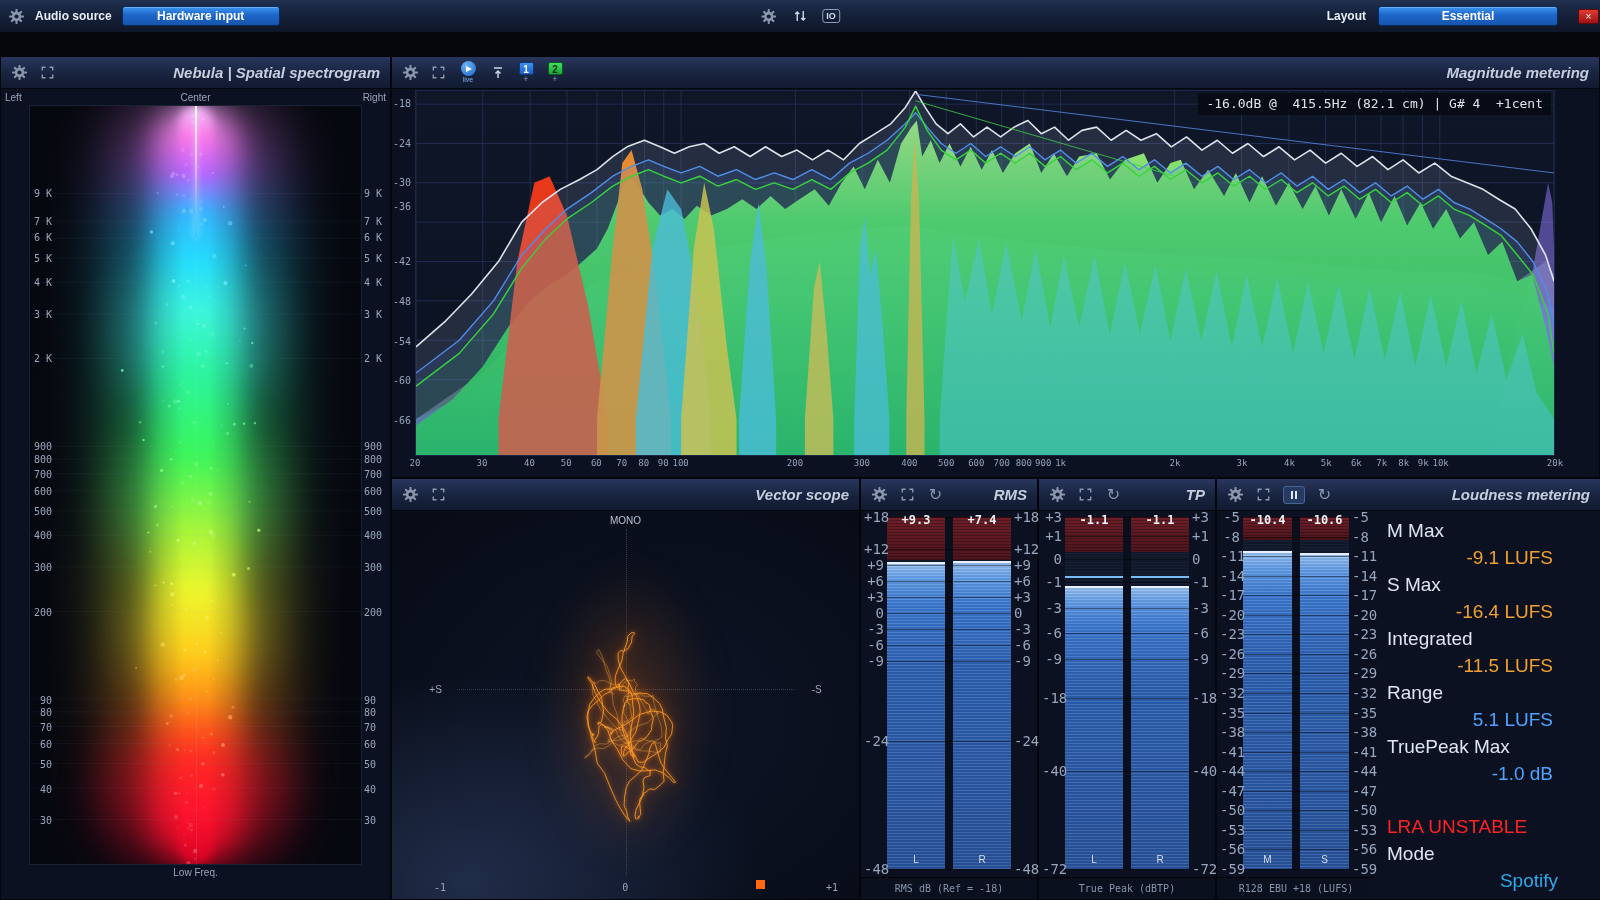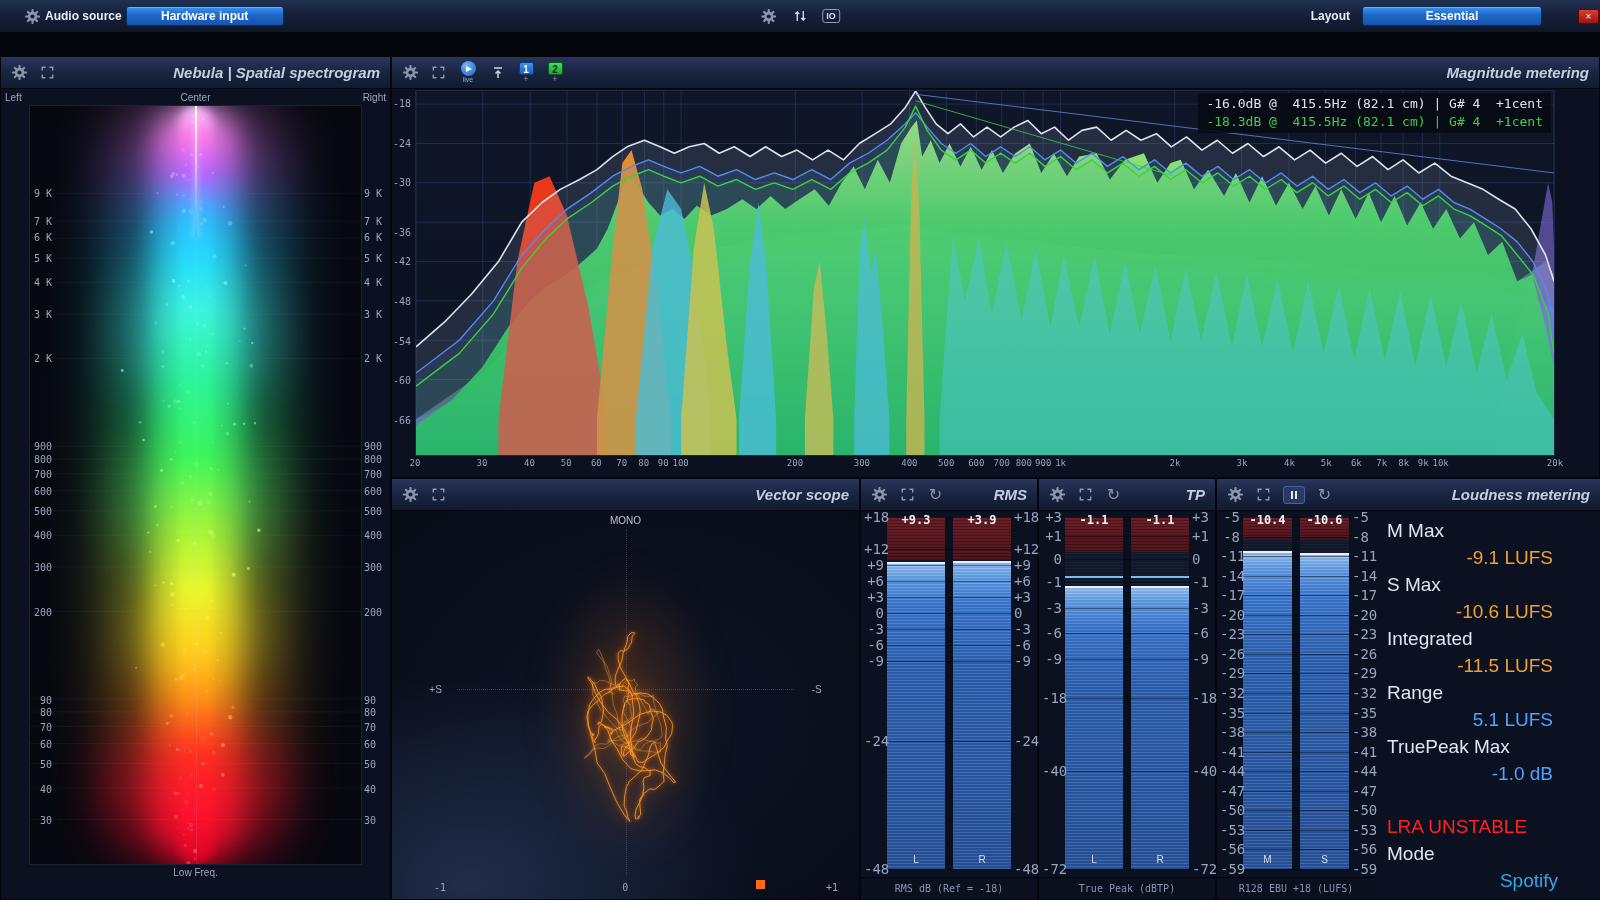--- a/index.html
+++ b/index.html
@@ -1,21 +1,21 @@
 <!DOCTYPE html>
 <html><head>
 <meta charset="utf-8">
 <style>
   *{margin:0;padding:0;box-sizing:border-box}
   html,body{width:1600px;height:900px;overflow:hidden}
   body{position:relative;background:#04060c;font-family:"Liberation Sans",sans-serif;color:#cfd6e4;-webkit-font-smoothing:antialiased}
 
   
   #topbar{position:absolute;left:0;top:0;width:1600px;height:55px}
-  .tb-row1{position:relative;height:32px;background:linear-gradient(180deg,#20304f,#131d35 60%,#0e1728);display:flex;align-items:center;padding:0 24px;gap:4px}
+  .tb-row1{position:relative;height:32px;background:linear-gradient(180deg,#20304f,#131d35 60%,#0e1728);display:flex;align-items:center;padding:0 8px;gap:10px}
   .tb-row2{height:23px;background:linear-gradient(180deg,#101a2e,#0b1322);border-top:1px solid #1c2742;border-bottom:1px solid #000;display:flex;align-items:center;justify-content:space-between;padding:0 9px;font-size:12px;font-weight:bold;font-style:italic;color:#c2ccde}
   .tb-label{font-size:12px;font-weight:bold;color:#e8edf5;white-space:nowrap}
   .tb-btn{height:20px;min-width:158px;padding:0 14px;background:linear-gradient(180deg,#3b96f2,#1d66c8 45%,#1655ae);border:1px solid #0a2c58;border-radius:3px;color:#fff;font-weight:bold;font-size:12px;font-family:"Liberation Sans",sans-serif;box-shadow:inset 0 1px rgba(255,255,255,.25);cursor:pointer}
   .tb-btn.essential{min-width:180px}
   .tb-center{position:absolute;left:50%;top:0;height:32px;transform:translateX(-50%);display:flex;align-items:center;gap:14px}
   .tb-right{margin-left:auto;display:flex;align-items:center;gap:12px;padding-right:34px}
   .tb-close{position:absolute;right:1px;top:9px;width:21px;height:15px;background:linear-gradient(180deg,#e23b30,#9c1212);border:1px solid #5e0808;border-radius:2px;color:#fff;font-size:10px;line-height:13px;text-align:center;cursor:pointer}
   .io-box{border:1px solid #8f9cb4;border-radius:3px;padding:0 3px;font-size:9px;font-weight:bold;color:#d6deeb;height:14px;line-height:12px;cursor:pointer}
 
   
@@ -507,21 +507,21 @@
     <div class="numbtn-stack">
       <div class="numbtn green">2</div>
       <div class="numbtn-plus">+</div>
     </div>
     <span class="panel-title">Magnitude metering</span>
   </div>
   <div id="sp-ylabels">
       <div class="sp-ylabel" style="top: 13.1892px;">-18</div>
       <div class="sp-ylabel" style="top: 52.7568px;">-24</div>
       <div class="sp-ylabel" style="top: 92.3243px;">-30</div>
-      <div class="sp-ylabel" style="top: 142px;">-36</div>
+      <div class="sp-ylabel" style="top: 116px;">-36</div>
       <div class="sp-ylabel" style="top: 171.459px;">-42</div>
       <div class="sp-ylabel" style="top: 211.027px;">-48</div>
       <div class="sp-ylabel" style="top: 251px;">-54</div>
       <div class="sp-ylabel" style="top: 290.162px;">-60</div>
       <div class="sp-ylabel" style="top: 329.73px;">-66</div>
     </div>
   <div class="sp-plot">
     <svg id="spectrum-svg" preserveAspectRatio="none" viewBox="0 0 1140 366">
         <defs>
           <linearGradient id="gGreen" x1="0" y1="0" x2="0" y2="1">
@@ -584,21 +584,20 @@
         <path d="M0.0,257.2 L30.1,230.8 L55.5,204.4 L82.6,171.5 L105.9,131.9 L126.3,112.1 L144.5,98.9 L163.9,89.0 L181.3,79.1 L197.0,65.9 L211.4,56.1 L228.8,49.5 L244.5,56.1 L258.9,62.6 L273.7,56.1 L288.7,52.8 L303.7,62.6 L318.8,56.1 L334.7,65.9 L350.2,56.1 L366.2,65.9 L381.6,59.4 L397.2,69.2 L412.8,59.4 L428.3,69.2 L444.1,52.8 L460.1,42.9 L475.6,33.0 L490.2,16.5 L500.5,0.0 L510.1,16.5 L521.0,33.0 L532.9,42.9 L545.4,33.0 L558.5,46.2 L572.0,36.3 L585.6,46.2 L599.2,36.3 L612.9,29.7 L626.4,42.9 L639.7,36.3 L653.7,49.5 L667.2,39.6 L681.8,36.3 L696.4,49.5 L711.4,39.6 L726.2,49.5 L741.7,42.9 L756.7,56.1 L771.9,46.2 L787.3,59.4 L802.7,49.5 L817.9,62.6 L833.4,52.8 L849.0,65.9 L864.6,56.1 L880.1,69.2 L895.7,59.4 L911.2,72.5 L926.9,62.6 L942.7,75.8 L958.3,65.9 L973.7,79.1 L988.8,69.2 L1004.5,82.4 L1020.6,72.5 L1036.8,85.7 L1052.9,92.3 L1068.9,98.9 L1084.6,108.8 L1101.1,118.7 L1117.0,138.5 L1131.5,164.9 L1140.0,191.2" fill="none" stroke="#dde2ea" stroke-width="1.6" stroke-linejoin="round"></path>
         <path d="M0.0,366 L0.0,283.6 L43.3,250.6 L77.6,211.0 L105.9,164.9 L130.1,138.5 L151.2,118.7 L175.7,102.2 L197.0,85.7 L215.9,75.8 L232.9,69.2 L248.2,75.8 L265.6,82.4 L284.3,75.8 L302.4,85.7 L321.1,79.1 L340.1,89.0 L358.9,82.4 L377.5,89.0 L396.5,79.1 L415.5,89.0 L434.3,72.5 L452.9,62.6 L471.9,49.5 L490.2,33.0 L500.5,21.8 L512.0,36.3 L526.2,52.8 L540.8,62.6 L555.7,52.8 L570.7,65.9 L585.6,56.1 L600.3,65.9 L614.9,56.1 L630.0,69.2 L645.6,59.4 L661.3,72.5 L677.1,62.6 L692.7,75.8 L708.1,65.9 L724.2,79.1 L739.8,69.2 L755.8,82.4 L771.2,72.5 L787.3,85.7 L803.3,75.8 L819.0,89.0 L835.0,79.1 L850.9,92.3 L866.8,82.4 L882.4,95.6 L898.2,85.7 L913.8,98.9 L929.6,89.0 L945.4,102.2 L961.2,92.3 L977.0,105.5 L992.9,95.6 L1008.6,108.8 L1024.3,98.9 L1039.8,112.1 L1055.7,118.7 L1071.4,128.6 L1086.9,138.5 L1103.2,151.7 L1118.9,171.5 L1134.1,204.4 L1140.0,237.4 L1140.0,366 Z" fill="rgba(90,130,230,0.15)"></path>
         <path d="M0.0,283.6 L43.3,250.6 L77.6,211.0 L105.9,164.9 L130.1,138.5 L151.2,118.7 L175.7,102.2 L197.0,85.7 L215.9,75.8 L232.9,69.2 L248.2,75.8 L265.6,82.4 L284.3,75.8 L302.4,85.7 L321.1,79.1 L340.1,89.0 L358.9,82.4 L377.5,89.0 L396.5,79.1 L415.5,89.0 L434.3,72.5 L452.9,62.6 L471.9,49.5 L490.2,33.0 L500.5,21.8 L512.0,36.3 L526.2,52.8 L540.8,62.6 L555.7,52.8 L570.7,65.9 L585.6,56.1 L600.3,65.9 L614.9,56.1 L630.0,69.2 L645.6,59.4 L661.3,72.5 L677.1,62.6 L692.7,75.8 L708.1,65.9 L724.2,79.1 L739.8,69.2 L755.8,82.4 L771.2,72.5 L787.3,85.7 L803.3,75.8 L819.0,89.0 L835.0,79.1 L850.9,92.3 L866.8,82.4 L882.4,95.6 L898.2,85.7 L913.8,98.9 L929.6,89.0 L945.4,102.2 L961.2,92.3 L977.0,105.5 L992.9,95.6 L1008.6,108.8 L1024.3,98.9 L1039.8,112.1 L1055.7,118.7 L1071.4,128.6 L1086.9,138.5 L1103.2,151.7 L1118.9,171.5 L1134.1,204.4 L1140.0,237.4" fill="none" stroke="#4f8fe8" stroke-width="1.4" stroke-linejoin="round"></path>
         <path d="M0.0,366 L0.0,296.8 L43.3,263.8 L77.6,224.2 L105.9,178.1 L130.1,148.4 L151.2,128.6 L175.7,112.1 L197.0,95.6 L215.9,85.7 L232.9,79.1 L248.2,85.7 L265.6,92.3 L284.3,85.7 L302.4,95.6 L321.1,89.0 L340.1,98.9 L358.9,92.3 L377.5,98.9 L396.5,89.0 L415.5,98.9 L434.3,82.4 L452.9,72.5 L471.9,59.4 L490.2,36.3 L500.5,15.2 L512.0,39.6 L526.2,59.4 L540.8,69.2 L555.7,59.4 L570.7,72.5 L585.6,62.6 L600.3,72.5 L614.9,62.6 L630.0,75.8 L645.6,65.9 L661.3,79.1 L677.1,69.2 L692.7,82.4 L708.1,72.5 L724.2,85.7 L739.8,75.8 L755.8,89.0 L771.2,79.1 L787.3,92.3 L803.3,82.4 L819.0,95.6 L835.0,85.7 L850.9,98.9 L866.8,89.0 L882.4,102.2 L898.2,92.3 L913.8,105.5 L929.6,95.6 L945.4,108.8 L961.2,98.9 L977.0,112.1 L992.9,102.2 L1008.6,115.4 L1024.3,105.5 L1039.8,118.7 L1055.7,125.3 L1071.4,135.2 L1086.9,145.1 L1103.2,164.9 L1118.9,184.6 L1134.1,224.2 L1140.0,263.8 L1140.0,366 Z" fill="rgba(60,220,80,0.10)"></path>
         <path d="M0.0,296.8 L43.3,263.8 L77.6,224.2 L105.9,178.1 L130.1,148.4 L151.2,128.6 L175.7,112.1 L197.0,95.6 L215.9,85.7 L232.9,79.1 L248.2,85.7 L265.6,92.3 L284.3,85.7 L302.4,95.6 L321.1,89.0 L340.1,98.9 L358.9,92.3 L377.5,98.9 L396.5,89.0 L415.5,98.9 L434.3,82.4 L452.9,72.5 L471.9,59.4 L490.2,36.3 L500.5,15.2 L512.0,39.6 L526.2,59.4 L540.8,69.2 L555.7,59.4 L570.7,72.5 L585.6,62.6 L600.3,72.5 L614.9,62.6 L630.0,75.8 L645.6,65.9 L661.3,79.1 L677.1,69.2 L692.7,82.4 L708.1,72.5 L724.2,85.7 L739.8,75.8 L755.8,89.0 L771.2,79.1 L787.3,92.3 L803.3,82.4 L819.0,95.6 L835.0,85.7 L850.9,98.9 L866.8,89.0 L882.4,102.2 L898.2,92.3 L913.8,105.5 L929.6,95.6 L945.4,108.8 L961.2,98.9 L977.0,112.1 L992.9,102.2 L1008.6,115.4 L1024.3,105.5 L1039.8,118.7 L1055.7,125.3 L1071.4,135.2 L1086.9,145.1 L1103.2,164.9 L1118.9,184.6 L1134.1,224.2 L1140.0,263.8" fill="none" stroke="#35d53a" stroke-width="1.4" stroke-linejoin="round"></path>
         <path d="M500.5,3.3 L1140.0,82.4" fill="none" stroke="rgba(90,140,235,0.8)" stroke-width="1" stroke-linejoin="round"></path>
         <path d="M500.5,9.9 L760.0,85.7" fill="none" stroke="rgba(60,210,70,0.8)" stroke-width="1" stroke-linejoin="round"></path>
       </svg>
     <div class="sp-readout">
       <div class="ro-row" style="color: rgb(223, 227, 234);">-16.0dB @  415.5Hz (82.1 cm) | G# 4  +1cent</div>
-      <div class="ro-row" style="color: rgb(62, 207, 74);">-18.3dB @  415.5Hz (82.1 cm) | G# 4  +1cent</div>
     </div>
   </div>
   <div id="sp-xlabels">
       <div class="sp-xlabel" style="left: 0px;">20</div>
       <div class="sp-xlabel" style="left: 66.9147px;">30</div>
       <div class="sp-xlabel" style="left: 114.391px;">40</div>
       <div class="sp-xlabel" style="left: 151.217px;">50</div>
       <div class="sp-xlabel" style="left: 181.306px;">60</div>
       <div class="sp-xlabel" style="left: 206.746px;">70</div>
       <div class="sp-xlabel" style="left: 228.783px;">80</div>
@@ -743,21 +742,21 @@
         <div class="scale-label" style="top: 70.064px;">+6</div>
         <div class="scale-label" style="top: 85.904px;">+3</div>
         <div class="scale-label" style="top: 102.096px;">0</div>
         <div class="scale-label" style="top: 117.936px;">-3</div>
         <div class="scale-label" style="top: 134.128px;">-6</div>
         <div class="scale-label" style="top: 149.968px;">-9</div>
         <div class="scale-label" style="top: 229.872px;">-24</div>
         <div class="scale-label" style="top: 358px;">-48</div>
       </div>
       <div class="meter-value" style="left: 55px;">+9.3</div>
-      <div class="meter-value" style="left: 121px;">+3.9</div>
+      <div class="meter-value" style="left: 121px;">+7.4</div>
     </div>
   <div class="meter-axis">RMS dB (Ref = -18)</div>
 </div>
 
 <div class="panel" id="tp-panel">
   <div class="panel-header">
     <span class="hicon js-gear">
         <svg width="15" height="15" viewBox="0 0 20 20">
           <rect x="8.6" y="0" width="2.8" height="5.2" rx="0.9" fill="#8c97ad" transform="rotate(0 10 10)"></rect>
           <rect x="8.6" y="0" width="2.8" height="5.2" rx="0.9" fill="#8c97ad" transform="rotate(45 10 10)"></rect>
@@ -948,21 +947,21 @@
       </div>
       <div class="meter-value" style="left: 50.5px;">-10.4</div>
       <div class="meter-value" style="left: 107.5px;">-10.6</div>
     </div>
   <div class="meter-axis">R128 EBU +18 (LUFS)</div>
 
   <div class="loud-stats">
     <div class="stat-label">M Max</div>
     <div class="stat-value" style="color: rgb(240, 160, 48);">-9.1 LUFS</div>
     <div class="stat-label">S Max</div>
-    <div class="stat-value" style="color: rgb(240, 160, 48);">-10.6 LUFS</div>
+    <div class="stat-value" style="color: rgb(240, 160, 48);">-16.4 LUFS</div>
     <div class="stat-label">Integrated</div>
     <div class="stat-value" style="color: rgb(240, 160, 48);">-11.5 LUFS</div>
     <div class="stat-label">Range</div>
     <div class="stat-value" style="color: rgb(77, 163, 255);">5.1 LUFS</div>
     <div class="stat-label">TruePeak Max</div>
     <div class="stat-value" style="color: rgb(77, 163, 255);">-1.0 dB</div>
     <div class="loud-alert" style="color: rgb(255, 34, 34);">LRA UNSTABLE</div>
     <div class="stat-label">Mode</div>
     <div class="loud-spotify" style="color: rgb(47, 168, 232);">Spotify</div>
   </div>

